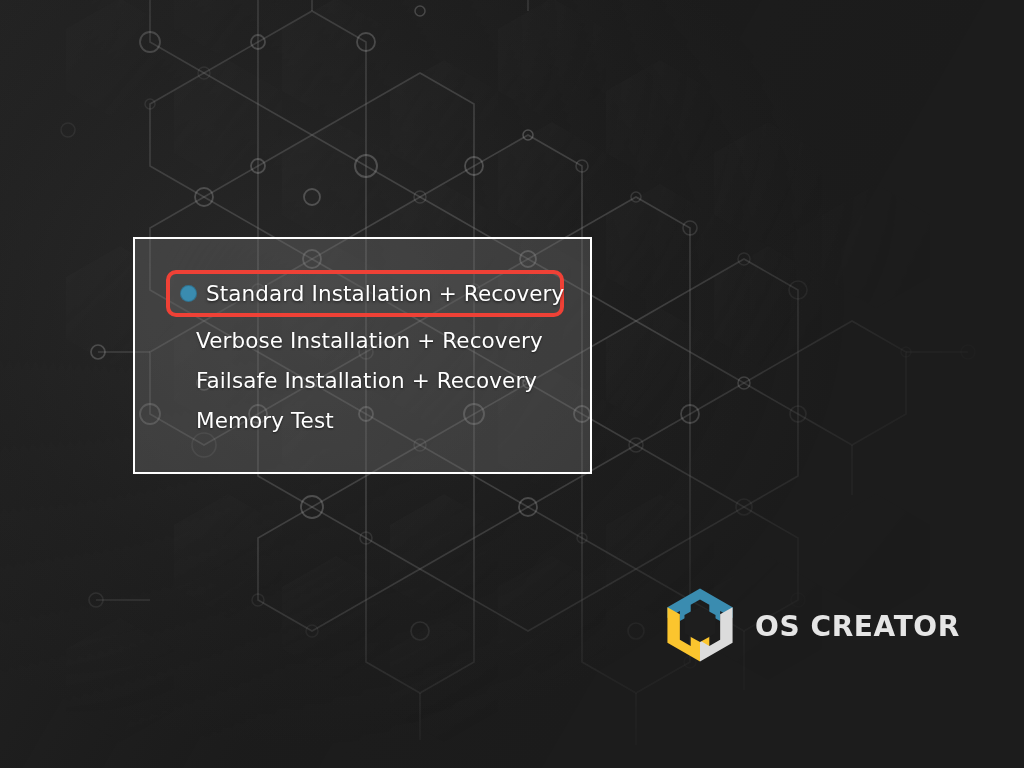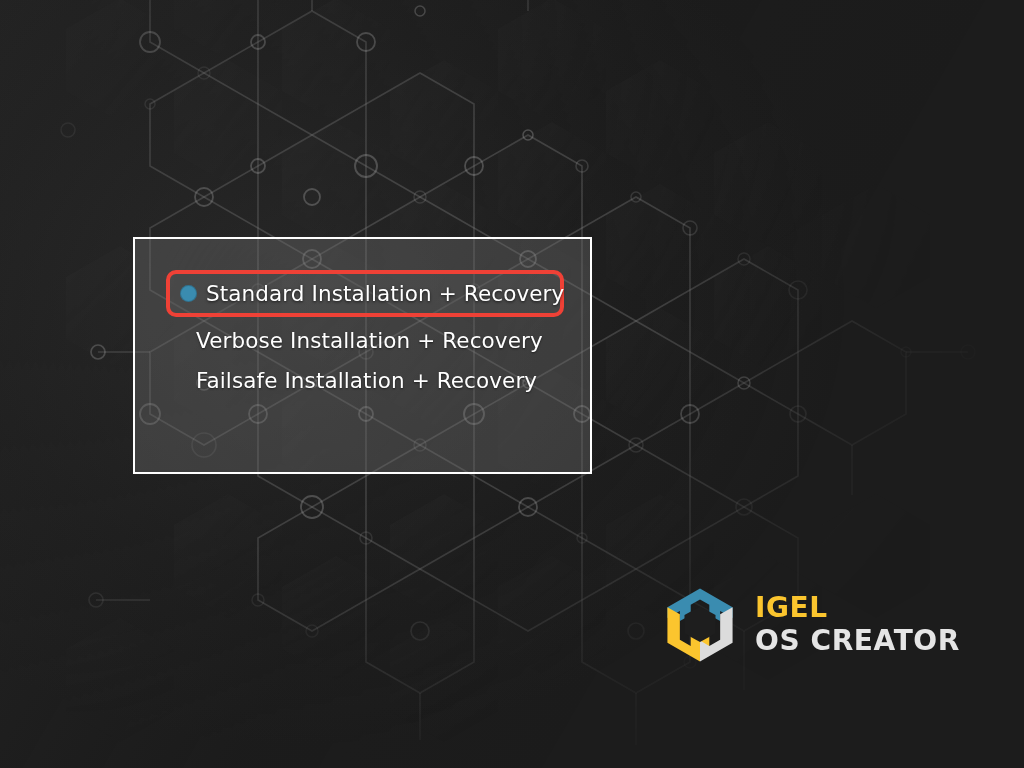--- a/index.html
+++ b/index.html
@@ -325,35 +325,37 @@
       </div>
 
       <div class="menu-item row-2">
         <span class="label">Failsafe Installation + Recovery</span>
       </div>
 
       <div class="menu-item row-1">
         <span class="label">Verbose Installation + Recovery</span>
       </div>
 
+      <div class="menu-item row-3">
+        <span class="label">Memory Test</span>
+      </div>
 
     </div>
   </div>
 
   <div id="brand-lockup">
     <svg id="brand-mark" viewBox="0 0 100 98" aria-hidden="true">
 
       <path d="M50 2 L92 26 L92 40 L76 31 L76 44 L62 36 L62 23 L50 16 L38 23 L38 36 L24 44 L24 31 L8 40 L8 26 Z" fill="#3a8cb0"></path>
 
       <path d="M8 26 L24 35 L24 68 L38 76 L50 69 L50 96 L8 72 Z" fill="#fbc52e"></path>
       <path d="M38 62 L38 76 L50 83 L62 76 L62 62 L50 69 Z" fill="#fbc52e"></path>
 
       <path d="M92 26 L92 72 L50 96 L50 69 L62 76 L76 68 L76 35 Z" fill="#dcdcdc"></path>
 
       <path d="M50 25 L70 36 L70 60 L50 71 L30 60 L30 36 Z" fill="#1e1e1e"></path>
     </svg>
     <div id="brand-wordmark">
-      <div id="brand-line-1">IGEL</div>
       <div id="brand-line-2">OS CREATOR</div>
     </div>
   </div>
 
 </div>
 
 </body></html>

